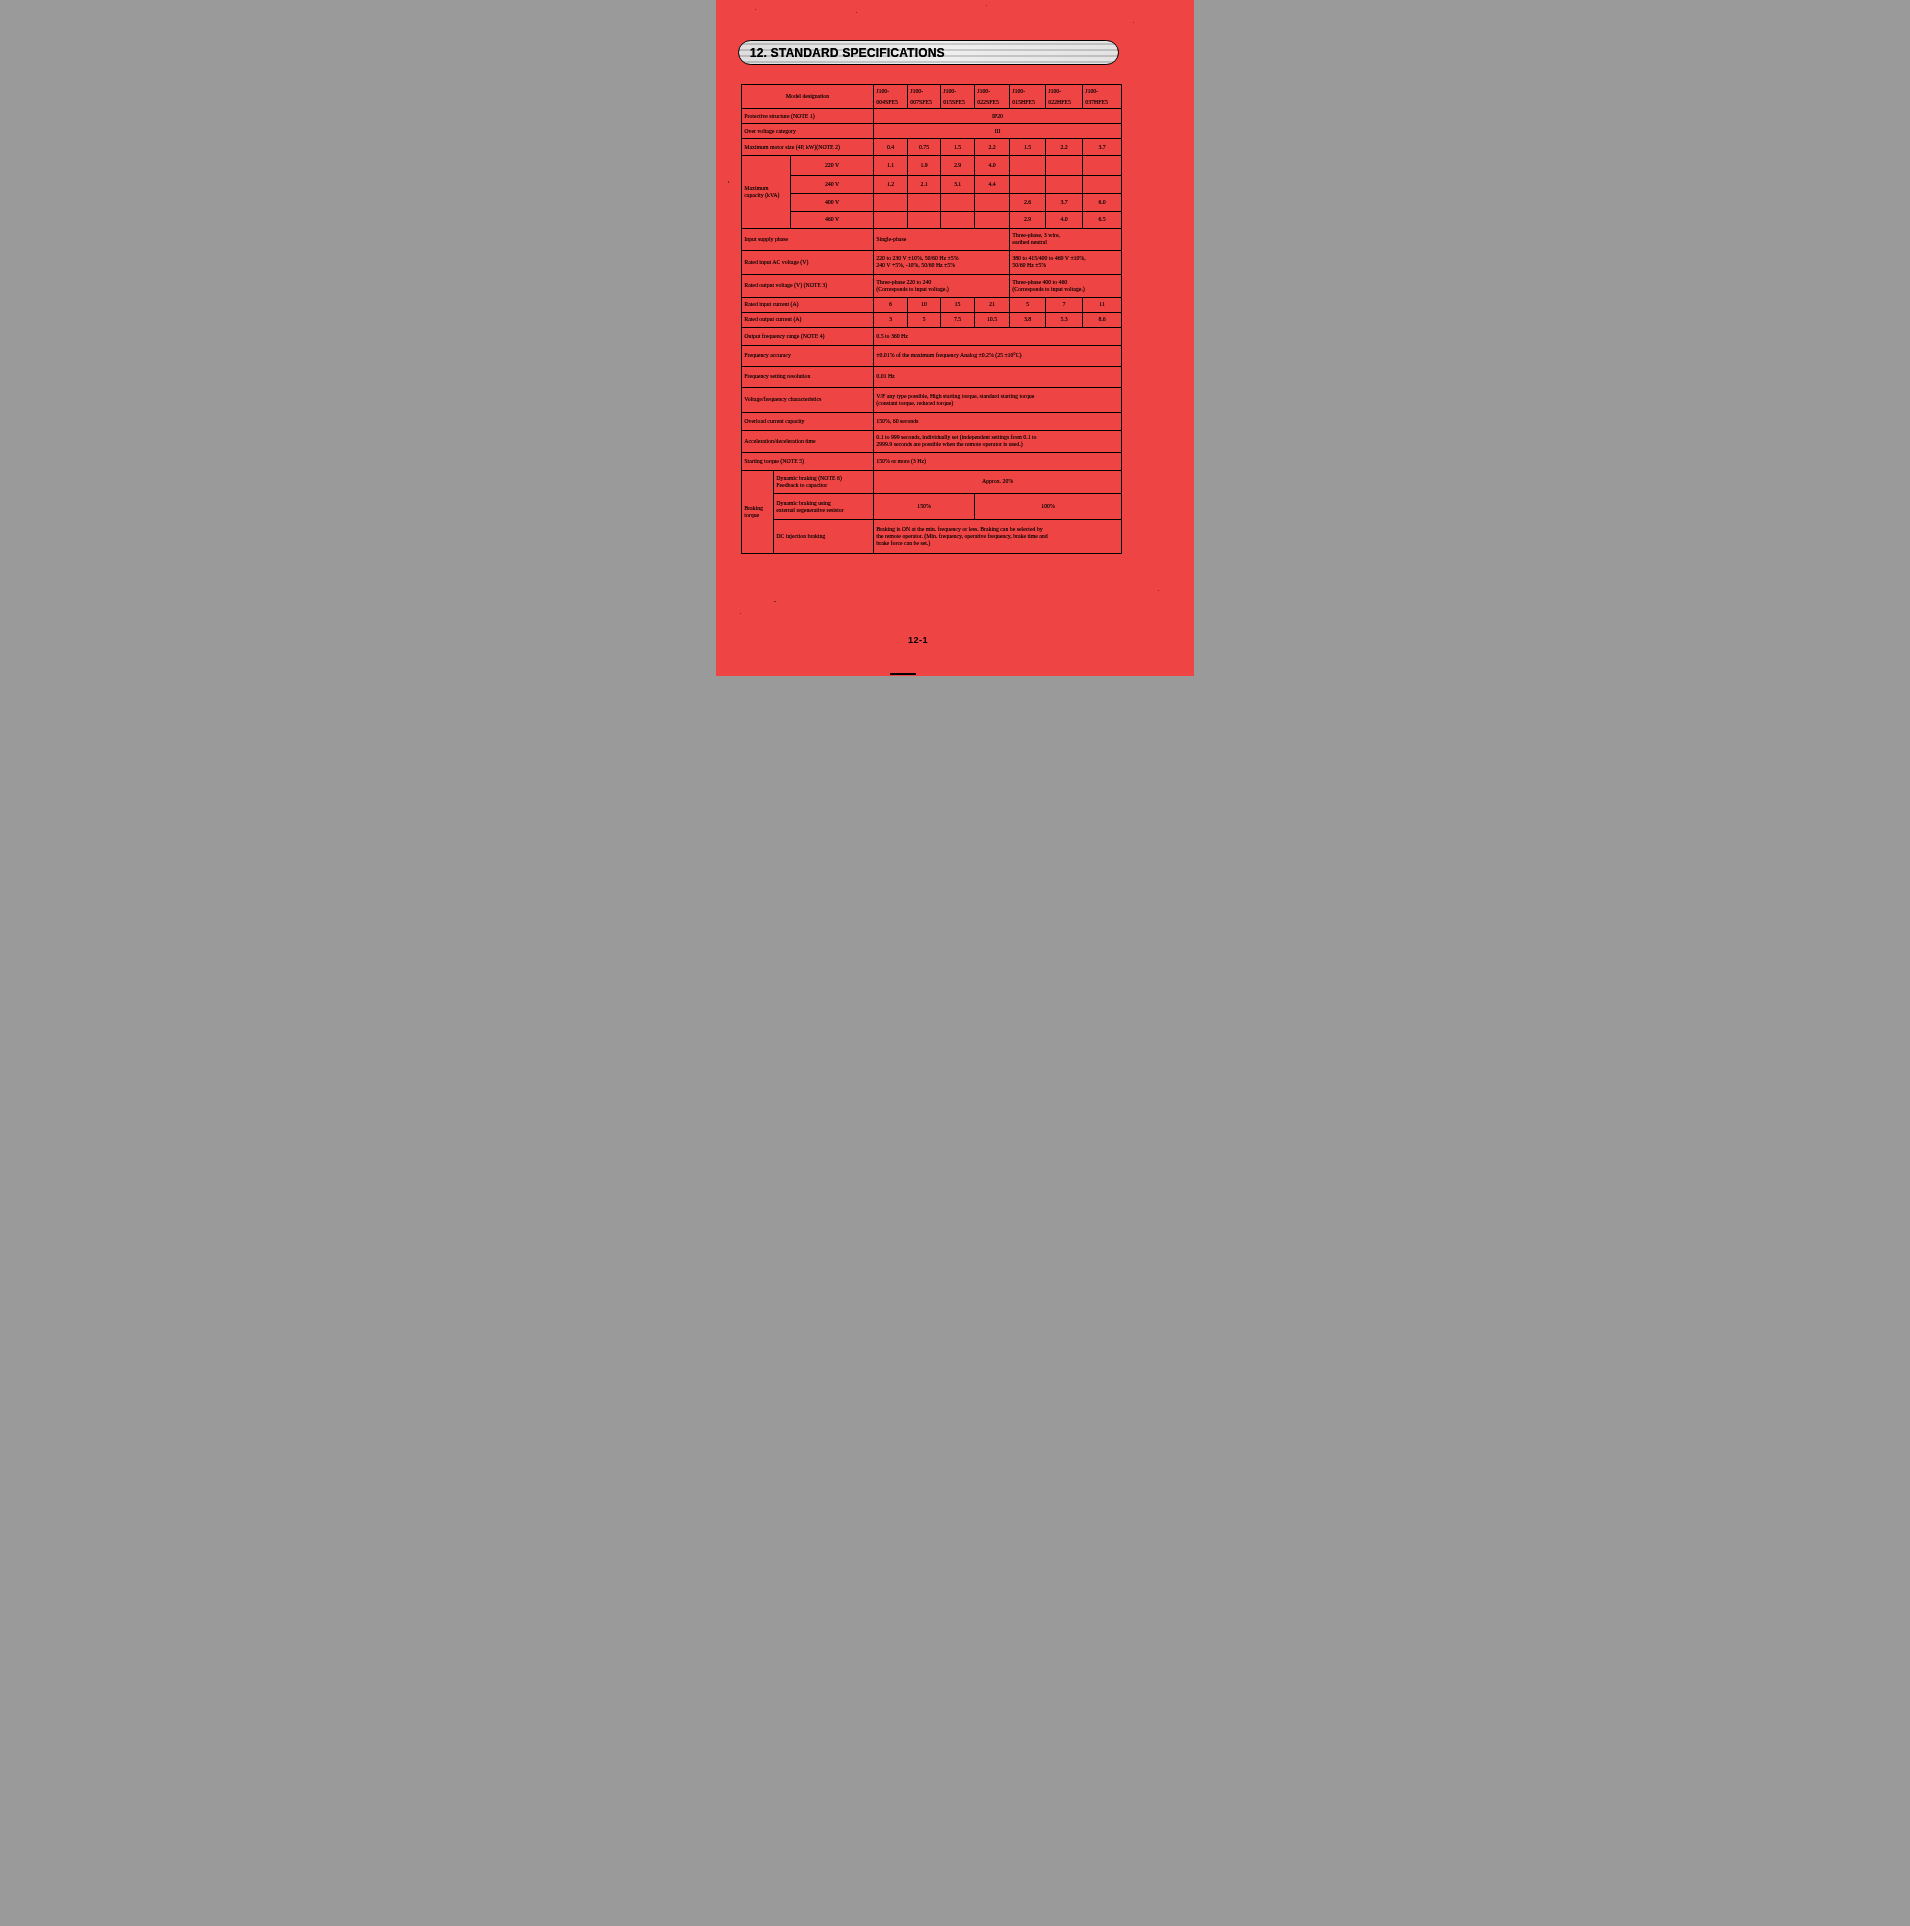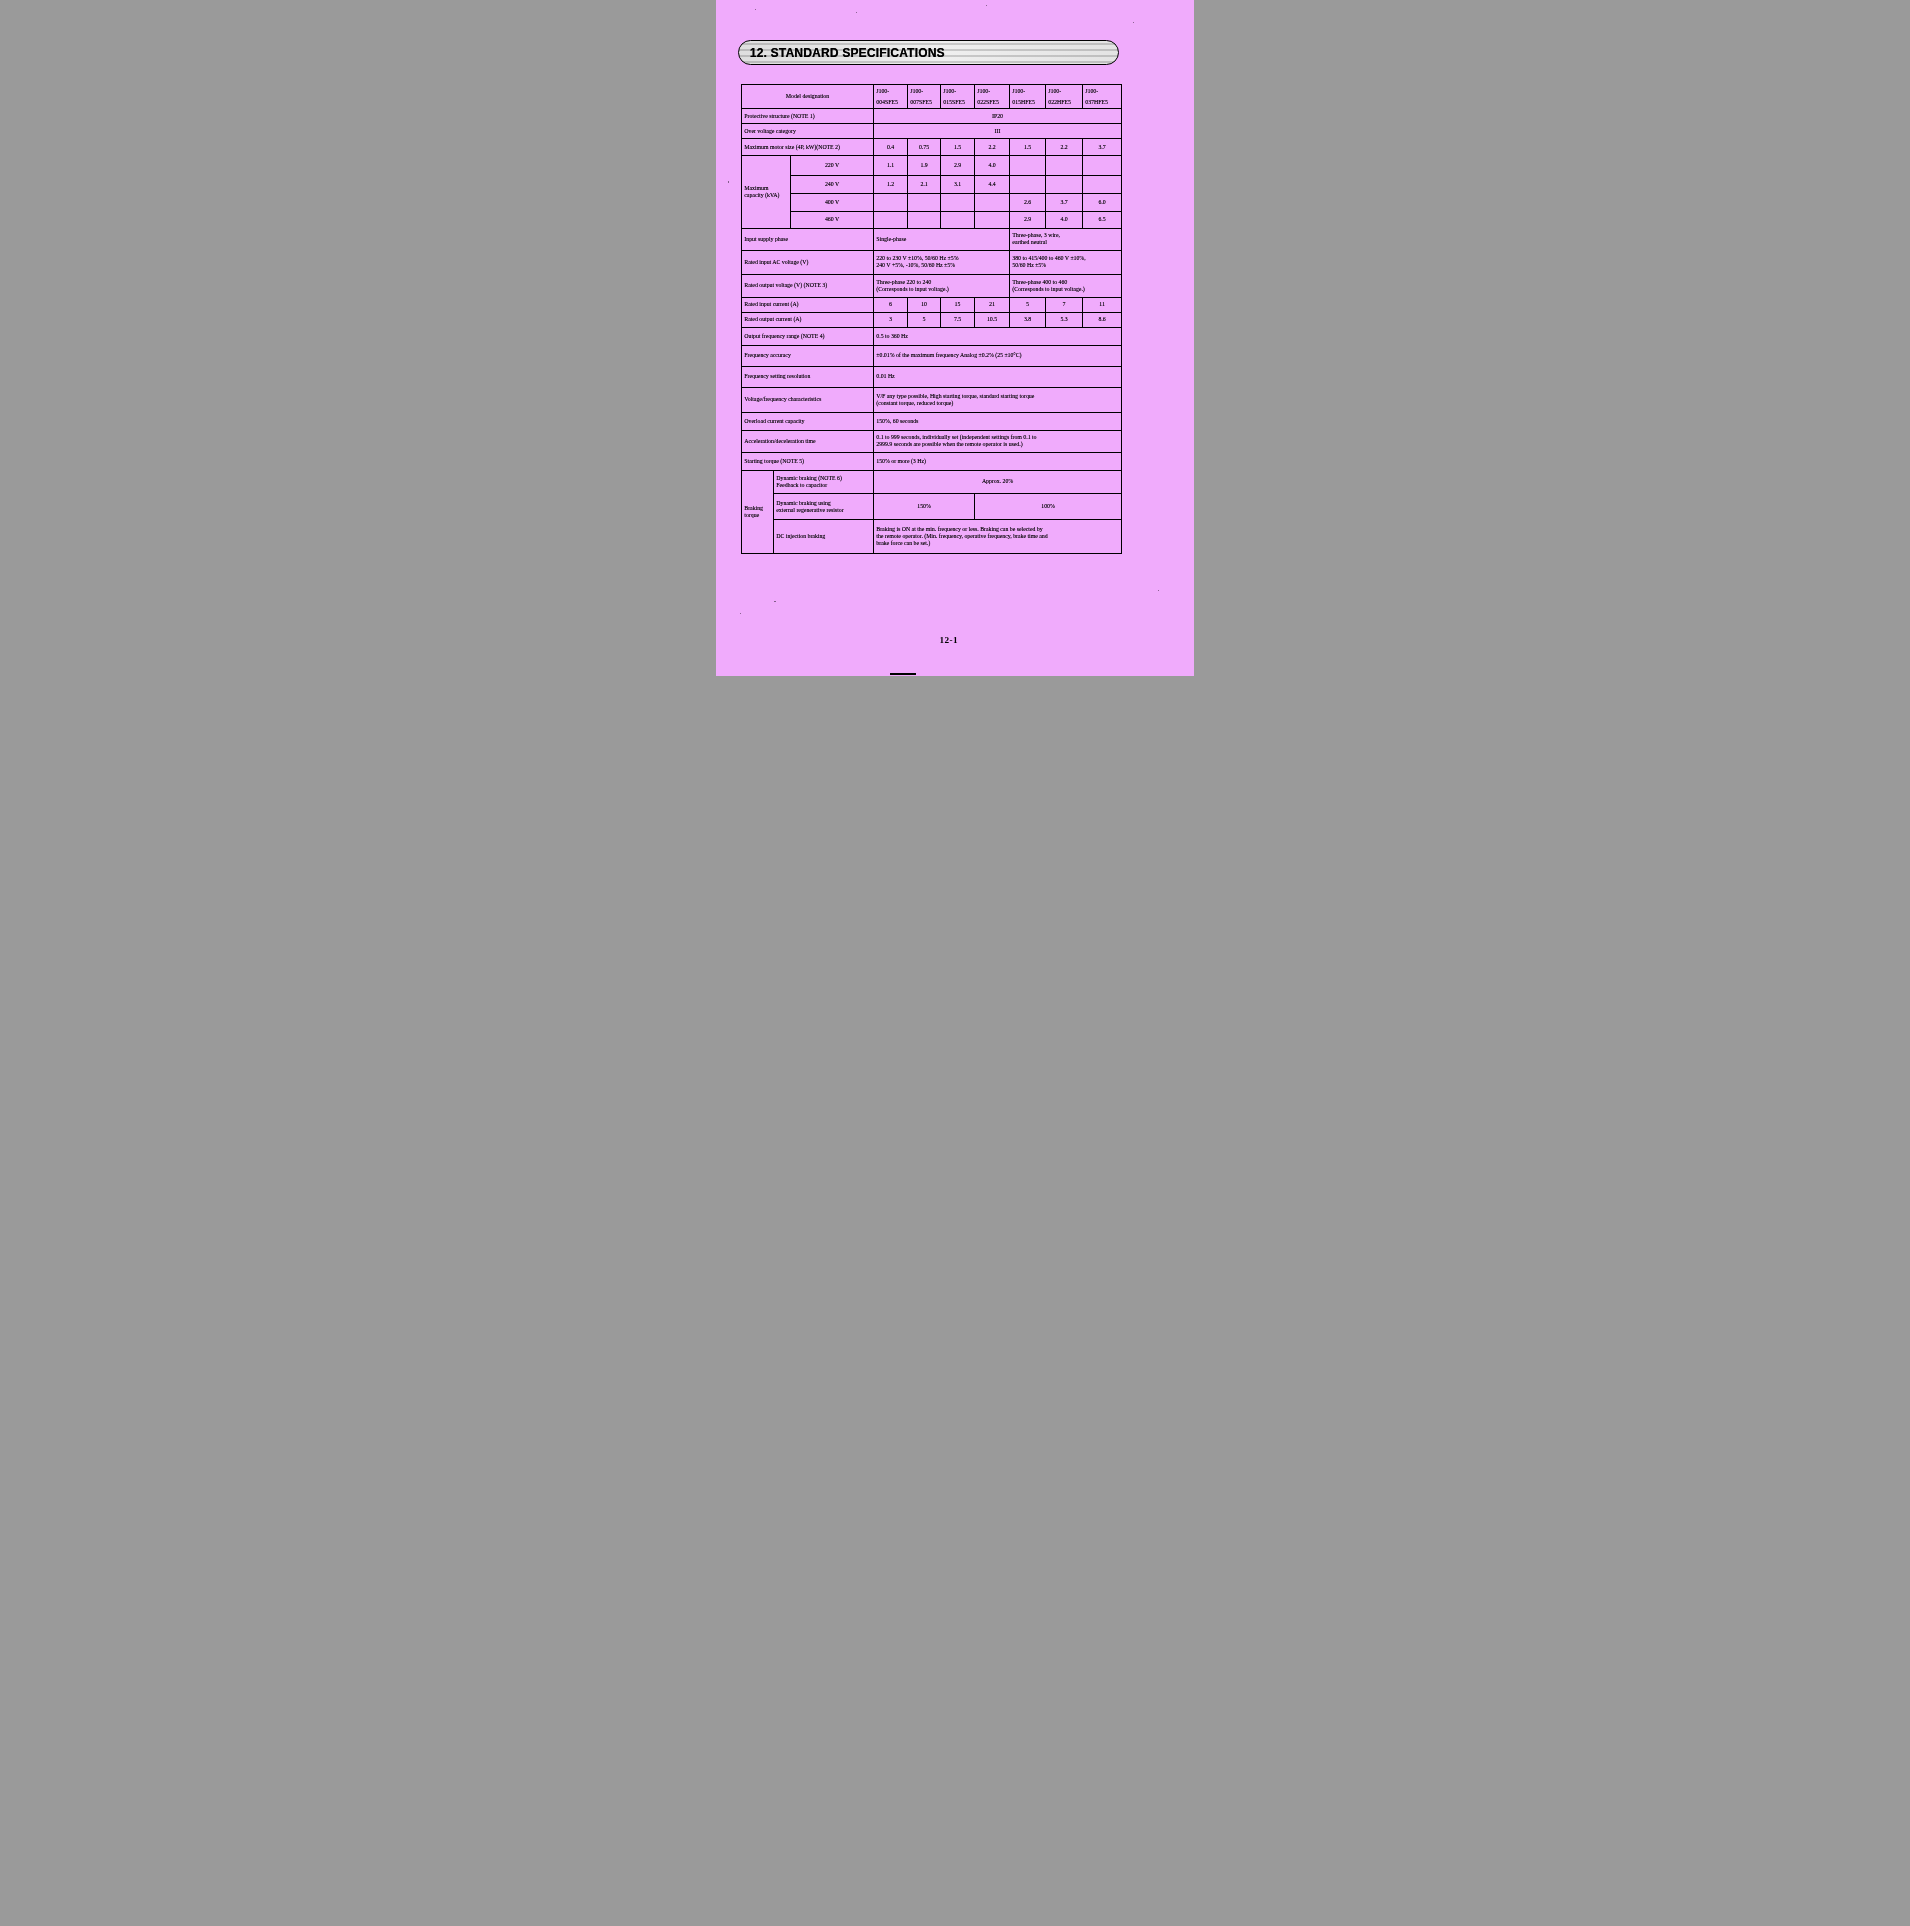--- a/index.html
+++ b/index.html
@@ -1,19 +1,19 @@
 <!DOCTYPE html>
 <html style="font-size:6.2px"><head>
 <meta charset="utf-8">
 <style>
   html,body{margin:0;padding:0;background:#9a9a9a;}
   .page{
     position:relative;
     width:478px;height:676px;
-    background:#f0abfc;
+    background:#ef4444;
     margin:0 auto;
     font-family:"Liberation Serif", serif;
     color:#000;
     overflow:hidden;
   }
   
   .banner{
     position:absolute;left:22px;top:40px;width:381px;height:25.4px;
     box-sizing:border-box;
     border:1.9px solid #000;
@@ -51,23 +51,23 @@
   td.lbl{text-align:left;padding-left:3.1px;}
   td.num{text-align:center;padding-left:0.8px;padding-right:0.8px;}
   td.ctr{text-align:center;}
   td.val{text-align:left;padding-left:3.9px;}
   .preline{white-space:pre-line;}
   td.toplbl{vertical-align:top;padding-top:3.1px;}
   td.model{padding:1.2px 0.8px 1.2px 1.9px;vertical-align:middle;}
   td.model span{display:block;line-height:1.85;}
   
   .pagenum{
-    position:absolute;left:211px;top:635px;width:31px;
-    text-align:right;
-    font-family:Liberation Serif, serif;
+    position:absolute;left:192px;top:635px;width:31px;
+    text-align:left;
+    font-family:Liberation Sans, sans-serif;
     font-weight:bold;font-size:9.2px;letter-spacing:0.4px;
   }
   .speckle{position:absolute;background:rgba(0,0,0,0.55);border-radius:50%;}
   .artifact-line{position:absolute;background:#000;}
 </style>
 </head>
 <body>
 
 <div class="page">
 

